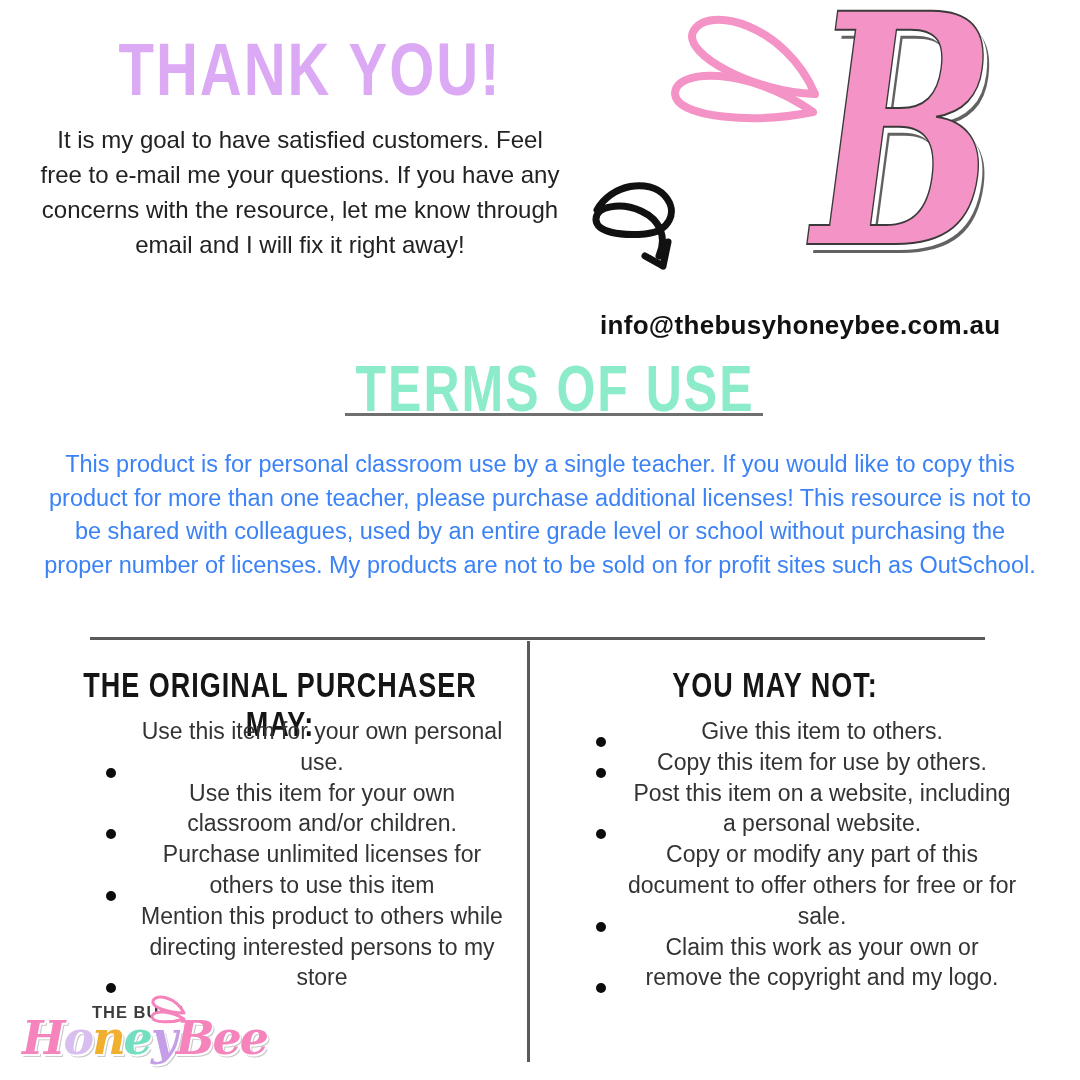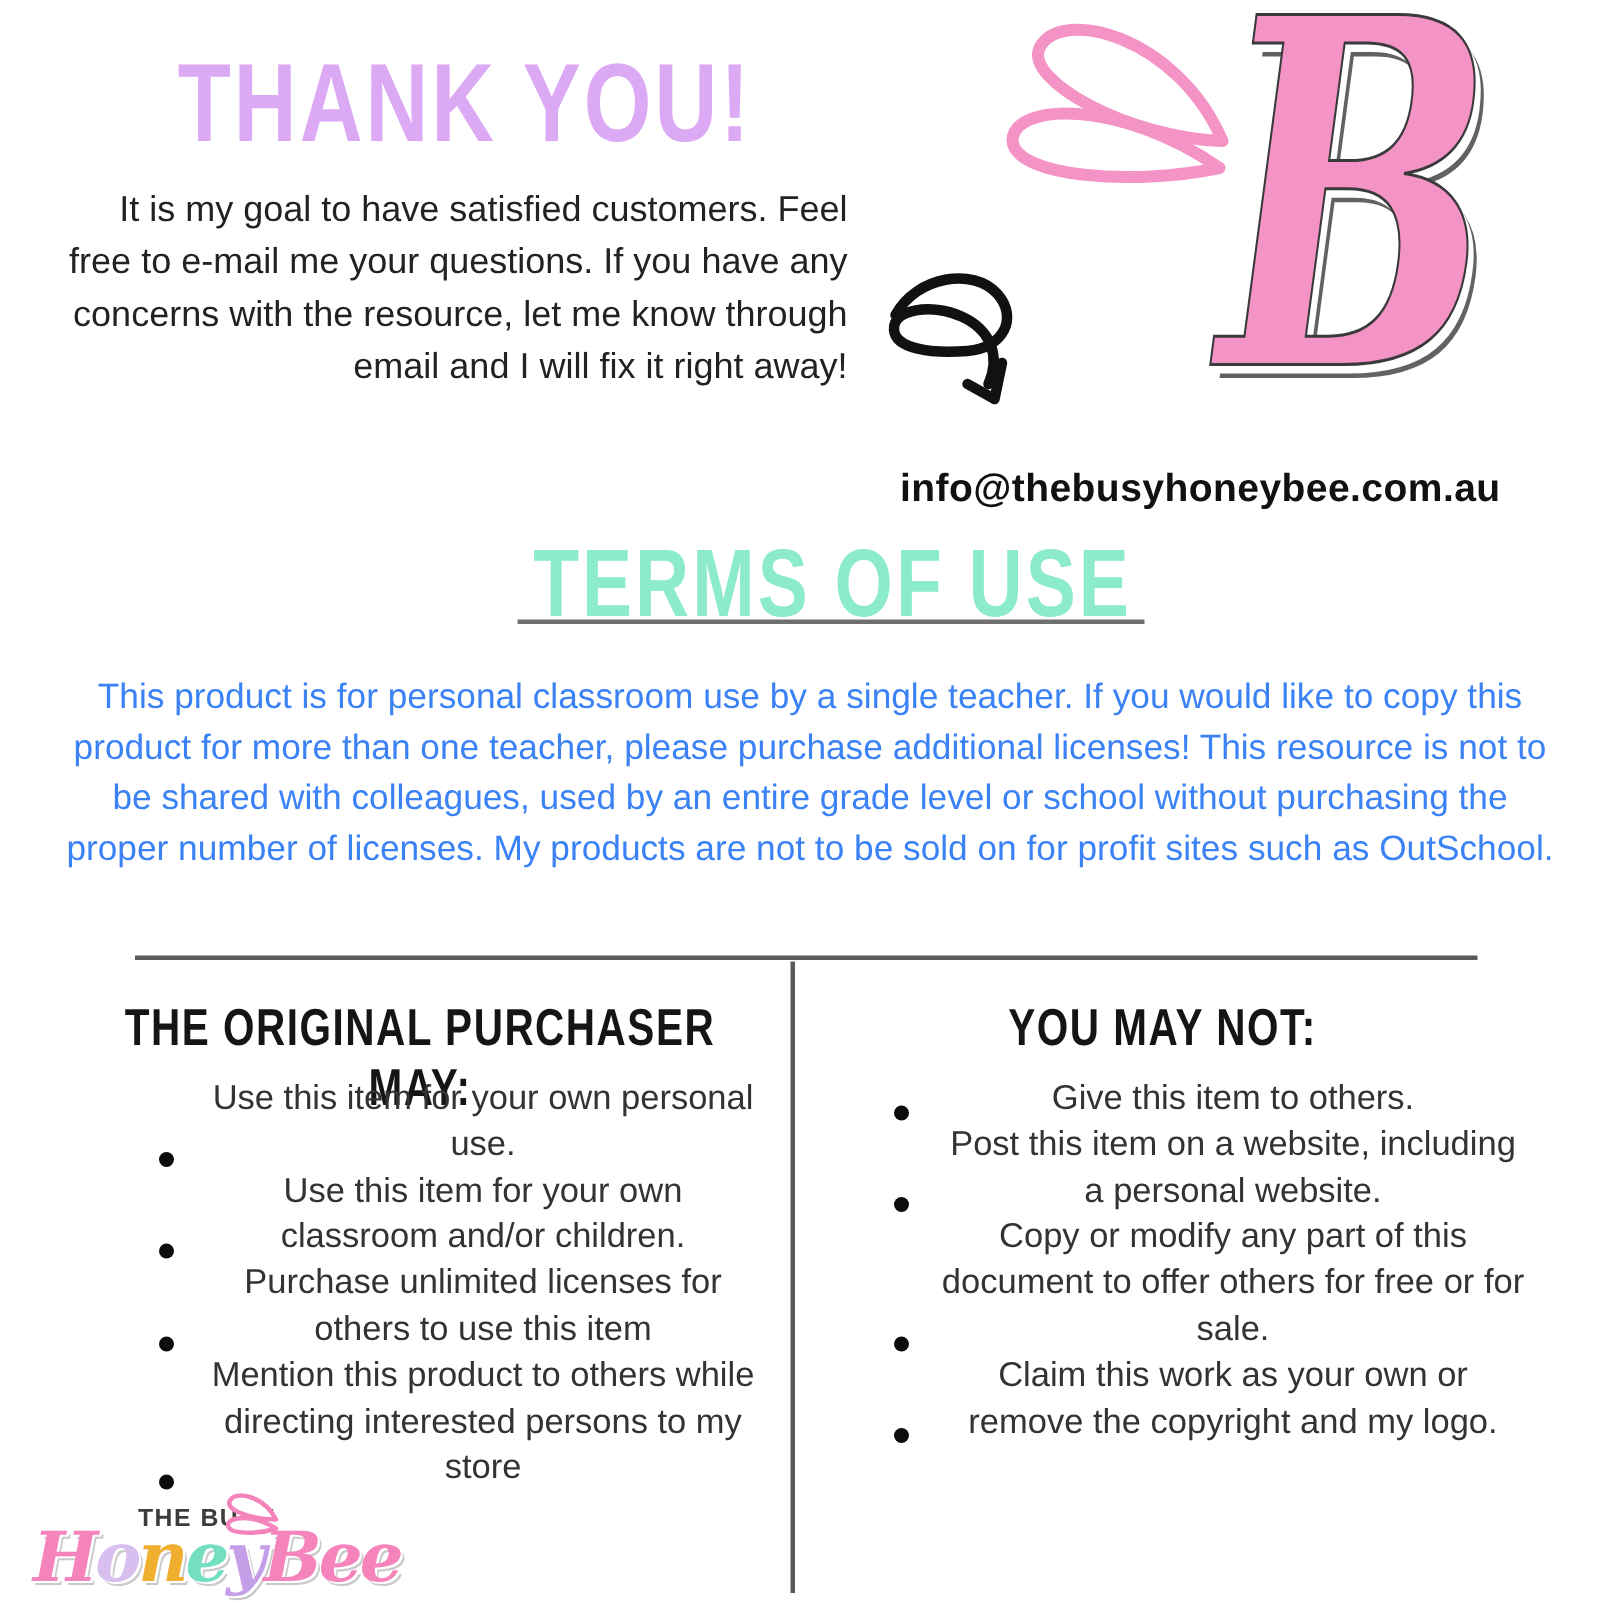--- a/index.html
+++ b/index.html
@@ -10,21 +10,21 @@
   .squash { display:inline-block; transform:scaleY(1.28); transform-origin:top center; }
 
   
   .thank-title {
     position:absolute; left:60px; top:26px; width:500px; margin:0;
     text-align:center; font-size:58px; font-weight:800; letter-spacing:2px;
     color:var(--title_purple,#DCA9F5);
   }
   .thank-body {
     position:absolute; left:35px; top:122px; width:530px; margin:0;
-    text-align:right; font-size:24px; line-height:35px; color:#222;
+    text-align:center; font-size:24px; line-height:35px; color:#222;
   }
 
   
   .arrow-svg { position:absolute; left:583px; top:176px; }
 
   
   .wings-svg { position:absolute; left:663px; top:12px; }
   .big-b {
     position:absolute; left:812px; top:-28px; margin:0;
     font-family:"DejaVu Serif", serif; font-style:italic; font-weight:bold;
@@ -136,20 +136,24 @@
     </ul>
 
   <h3 class="col-header right-header"><span class="squash">YOU MAY NOT:</span></h3>
   <ul class="list right-list">
       <li>
         <span class="dot"></span>
         <span class="li-text">Give this item to others.</span>
       </li>
       <li>
         <span class="dot"></span>
+        <span class="li-text">Copy this item for use by others.</span>
+      </li>
+      <li>
+        <span class="dot"></span>
         <span class="li-text">Post this item on a website, including a personal website.</span>
       </li>
       <li>
         <span class="dot"></span>
         <span class="li-text">Copy or modify any part of this document to offer others for free or for sale.</span>
       </li>
       <li>
         <span class="dot"></span>
         <span class="li-text">Claim this work as your own or remove the copyright and my logo.</span>
       </li>

